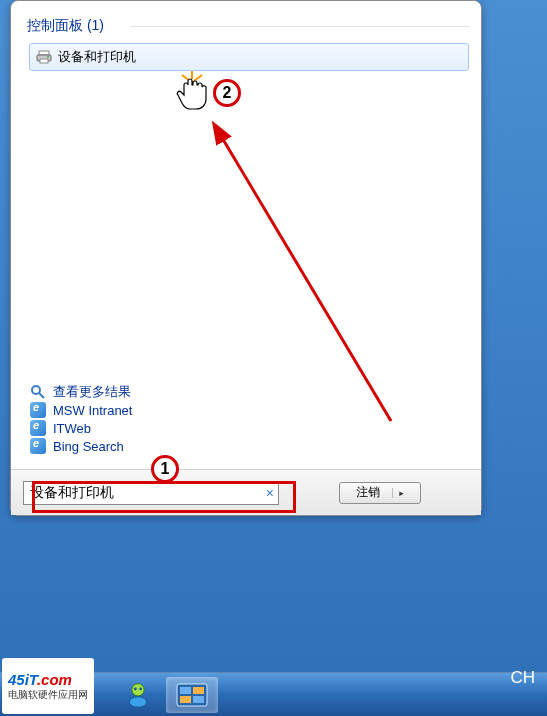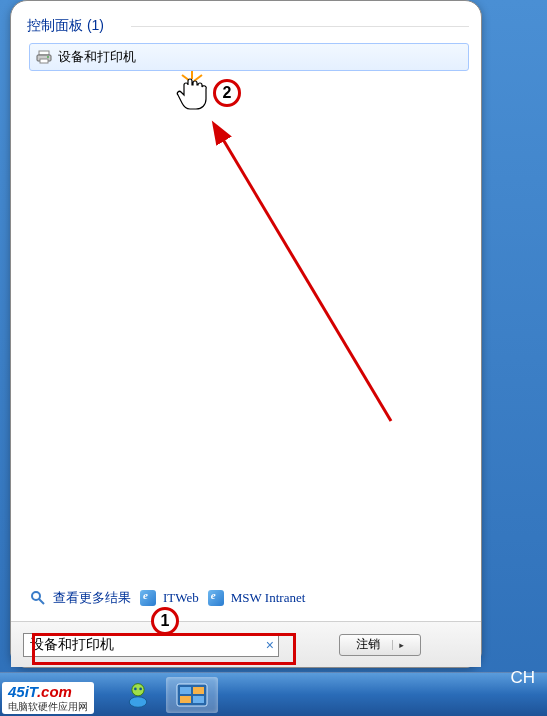--- a/index.html
+++ b/index.html
@@ -10,24 +10,24 @@
       width: 547px;
       height: 716px;
       overflow: hidden;
       position: relative;
     }
     .search-panel {
       position: absolute;
       left: 10px;
       top: 0;
       width: 472px;
-      height: 668px;
+      height: 516px;
       background: #fff;
       border: 1px solid #8a8a8a;
-      border-radius: 17px;
+      border-radius: 8px;
       box-shadow: 0 2px 8px rgba(0,0,0,0.3);
     }
     .category-heading {
       color: #003399;
       font-size: 14px;
       padding: 16px 0 6px 16px;
       position: relative;
     }
     .heading-line {
       position: absolute;
@@ -55,23 +55,22 @@
       display: inline-flex;
       align-items: center;
       justify-content: center;
     }
     .printer-icon svg { width: 16px; height: 16px; }
     .bottom-links {
       position: absolute;
       left: 18px;
       bottom: 60px;
       display: flex;
-      flex-direction: row;
-      gap: 8px;
-      font-family: Liberation Serif, serif;
+      flex-direction: column;
+      gap: 0;
     }
     .link-item {
       display: flex;
       align-items: center;
       gap: 6px;
       color: #003399;
       cursor: pointer;
     }
     .link-item .icon-box {
       width: 18px;
@@ -209,21 +208,21 @@
       cursor: pointer;
     }
     .task-btn.active {
       background: rgba(255,255,255,0.25);
       box-shadow: inset 0 0 4px rgba(255,255,255,0.4);
     }
     .logo-watermark {
       position: absolute;
       left: 2px;
       bottom: 2px;
-      height: 32px;
+      height: 56px;
       display: flex;
       flex-direction: column;
       justify-content: center;
       background: #fff;
       padding: 2px 6px;
       border-radius: 3px;
       z-index: 50;
     }
     .logo-main {
       font-weight: bold;
@@ -280,27 +279,33 @@
             <circle cx="6" cy="6" r="4" fill="none" stroke="#3a7cc8" stroke-width="2"></circle>
             <line x1="9" y1="9" x2="14" y2="14" stroke="#3a7cc8" stroke-width="2"></line>
           </svg>
       </span>
       <span>查看更多结果</span>
     </div>
     <div class="link-item">
       <span class="icon-box">
           <span class="ie-icon"></span>
         </span>
-      <span>ITWeb</span>
+      <span>MSW Intranet</span>
     </div>
     <div class="link-item">
       <span class="icon-box">
           <span class="ie-icon"></span>
         </span>
-      <span>MSW Intranet</span>
+      <span>ITWeb</span>
+    </div>
+    <div class="link-item">
+      <span class="icon-box">
+          <span class="ie-icon"></span>
+        </span>
+      <span>Bing Search</span>
     </div>
   </div>
 
   <div class="search-bottom">
     <div class="search-input-wrap">
       <input class="search-input" type="text" value="设备和打印机" style="">
       <span class="clear-x">×</span>
     </div>
     <div class="logoff-btn">
       <span>注销</span>

